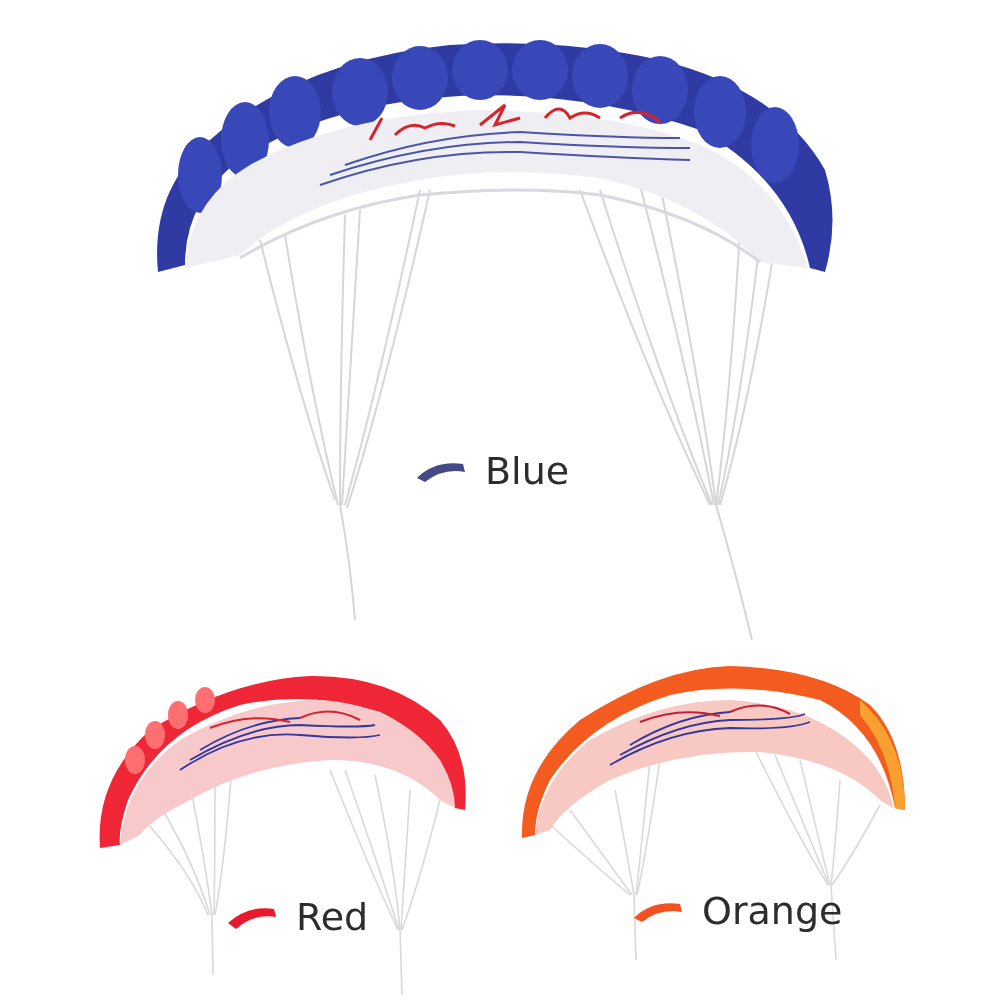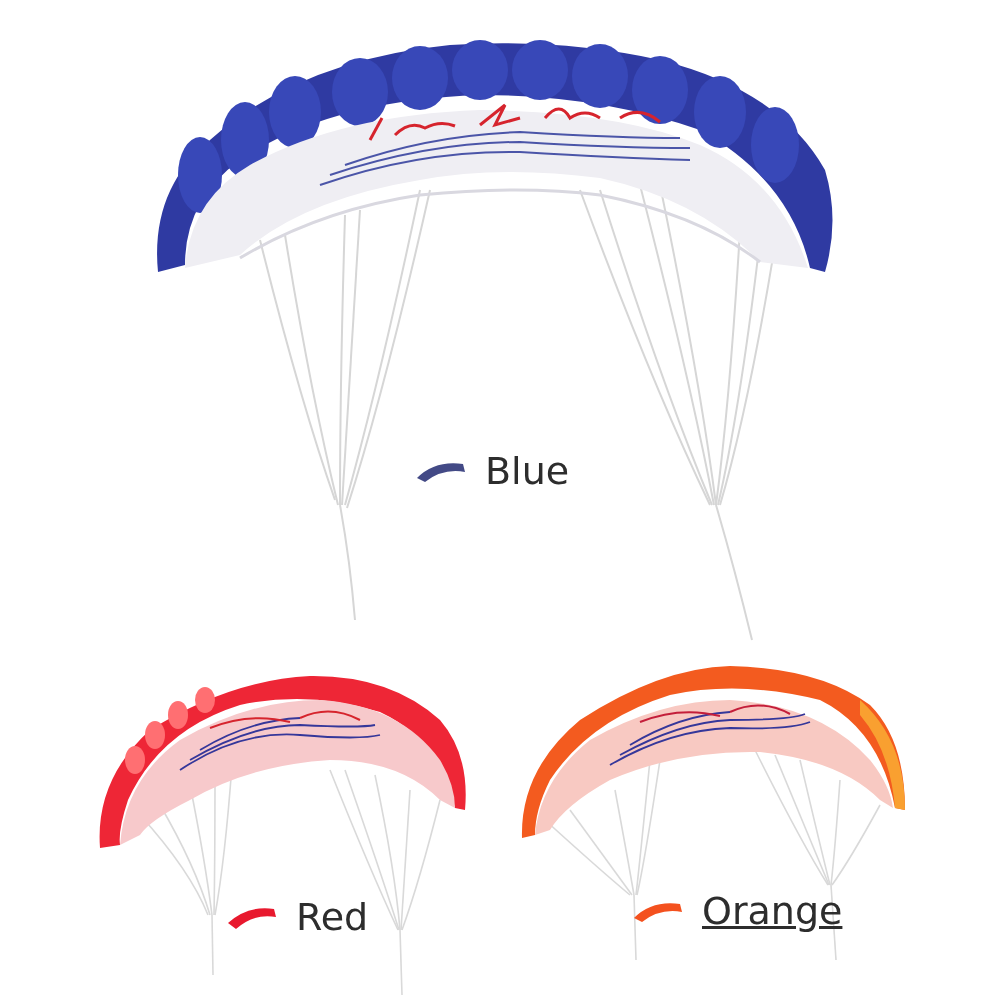--- a/index.html
+++ b/index.html
@@ -139,19 +139,19 @@
     <span>Red</span>
   </div>
 
   <div class="label" style="left:415px; top:452px;">
     <svg class="swatch" width="52" height="26" viewBox="0 0 52 26">
       <path d="M2 20 Q20 2 48 6 L50 14 Q28 10 10 24 Z" fill="#434a86"></path>
     </svg>
     <span>Blue</span>
   </div>
 
-  <div class="label" style="left:632px; top:892px;text-decoration:underline;">
+  <div class="label" style="left:632px; top:892px;">
     <svg class="swatch" width="52" height="26" viewBox="0 0 52 26">
       <path d="M2 20 Q20 2 48 6 L50 14 Q28 10 10 24 Z" fill="#f4511e"></path>
     </svg>
     <span>Orange</span>
   </div>
 </div>
 
 </body></html>

